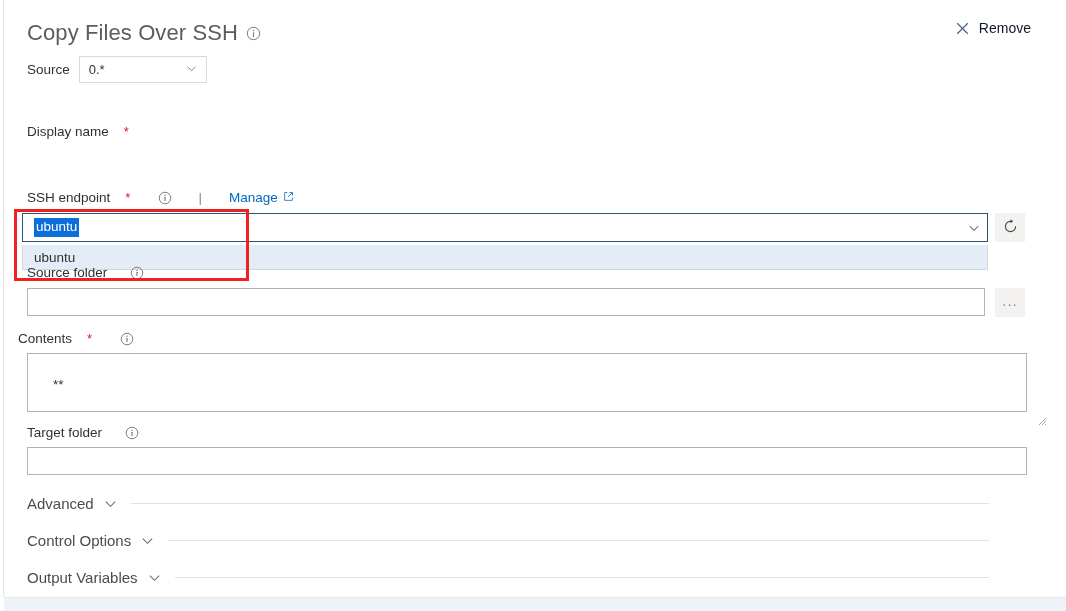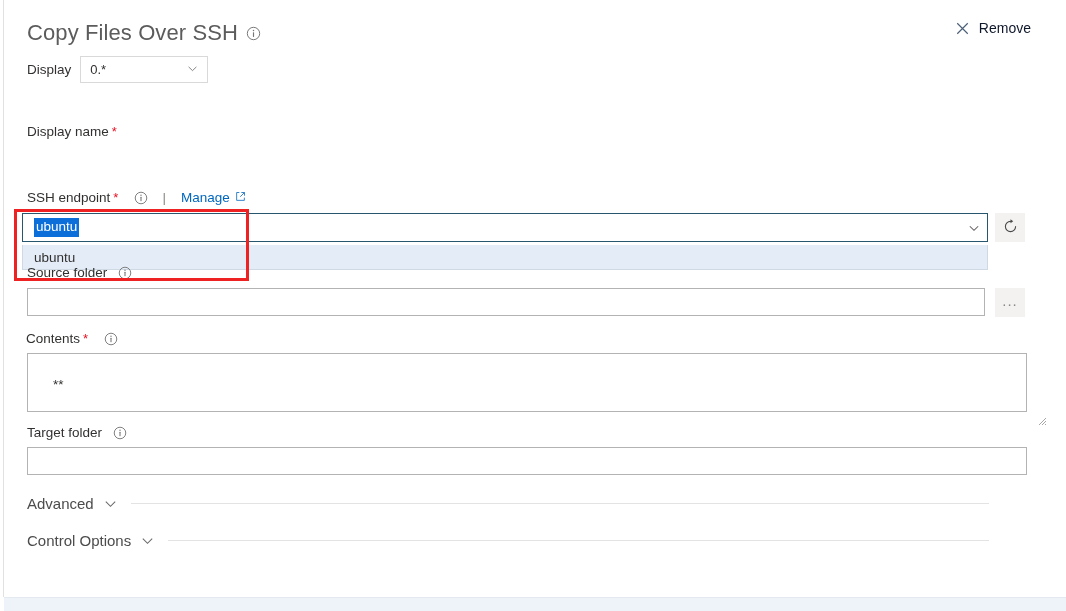--- a/index.html
+++ b/index.html
@@ -111,21 +111,21 @@
     font-size: 13px;
     color: #323130;
     justify-content: space-between;
   }
 
   
   .field-label {
     position: absolute;
     display: flex;
     align-items: center;
-    gap: 7px;
+    gap: 19px;
     font-size: 13.5px;
     color: #323130;
     white-space: nowrap;
   }
   .req-star {
     color: #e81123;
     font-size: 13px;
     margin-left: -4px;
   }
   .sep-pipe {
@@ -314,21 +314,21 @@
   <div class="remove-action">
     <span class="x-glyph">
       <svg width="15" height="15" viewBox="0 0 16 16">
         <path d="M2.4 2.4 L13.6 13.6 M13.6 2.4 L2.4 13.6" stroke="#4b5f79" stroke-width="1.25" fill="none"></path>
       </svg>
     </span>
     <span>Remove</span>
   </div>
 
   <div class="version-row">
-    <span class="version-label">Display</span>
+    <span class="version-label">Source</span>
     <div class="version-select">
       <span>0.*</span>
       <span>
         <svg width="13" height="13" viewBox="0 0 16 16">
           <path d="M3.2 6 L8 10.6 L12.8 6" stroke="#767676" stroke-width="1.1" fill="none"></path>
         </svg>
       </span>
     </div>
   </div>
 
@@ -394,21 +394,21 @@
       </svg>
     </span>
   </div>
   <div class="text-input" style="left:27px; top:288px; width:958px;">
     <span></span>
   </div>
   <div class="side-btn ellipsis-btn" style="left:995px; top:288px;">
     <span>...</span>
   </div>
 
-  <div class="field-label" style="left:26px; top:331px;">
+  <div class="field-label" style="left:18px; top:331px;">
     <span>Contents</span>
     <span class="req-star">*</span>
     <span class="info-icon" style="margin-left:9px;">
       <svg width="14" height="14" viewBox="0 0 16 16">
         <circle cx="8" cy="8" r="6.6" fill="none" stroke="#767676" stroke-width="1.05"></circle>
         <circle cx="8" cy="4.8" r="0.78" fill="#767676"></circle>
         <rect x="7.38" y="6.6" width="1.24" height="5" rx="0.4" fill="#767676"></rect>
       </svg>
     </span>
   </div>
@@ -448,17 +448,26 @@
   <div class="collapse-row" style="top:532px;text-align:center;">
     <span class="collapse-title">Control Options</span>
     <span class="collapse-chevron">
       <svg width="15" height="15" viewBox="0 0 16 16">
         <path d="M3 6 L8 11 L13 6" stroke="#6b6b6b" stroke-width="1.15" fill="none"></path>
       </svg>
     </span>
     <span class="collapse-rule"></span>
   </div>
 
+  <div class="collapse-row" style="top:569px;">
+    <span class="collapse-title">Output Variables</span>
+    <span class="collapse-chevron">
+      <svg width="15" height="15" viewBox="0 0 16 16">
+        <path d="M3 6 L8 11 L13 6" stroke="#6b6b6b" stroke-width="1.15" fill="none"></path>
+      </svg>
+    </span>
+    <span class="collapse-rule"></span>
+  </div>
 
   <div class="annotation-box"></div>
 
   <div class="bottom-band"></div>
 </div>
 
 </body></html>

